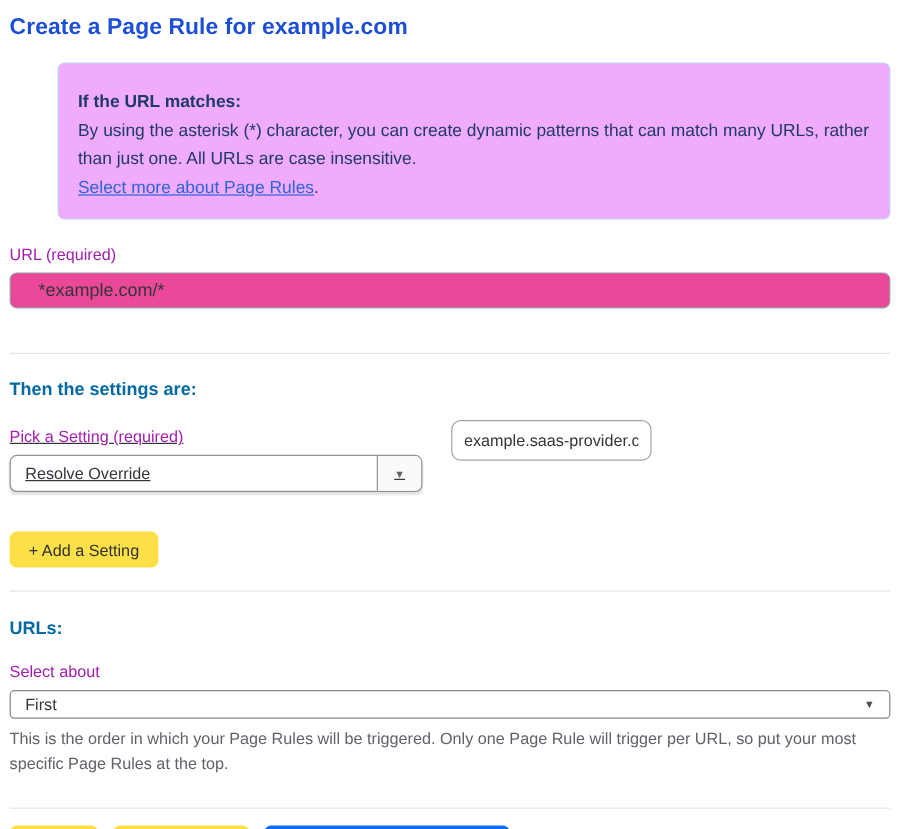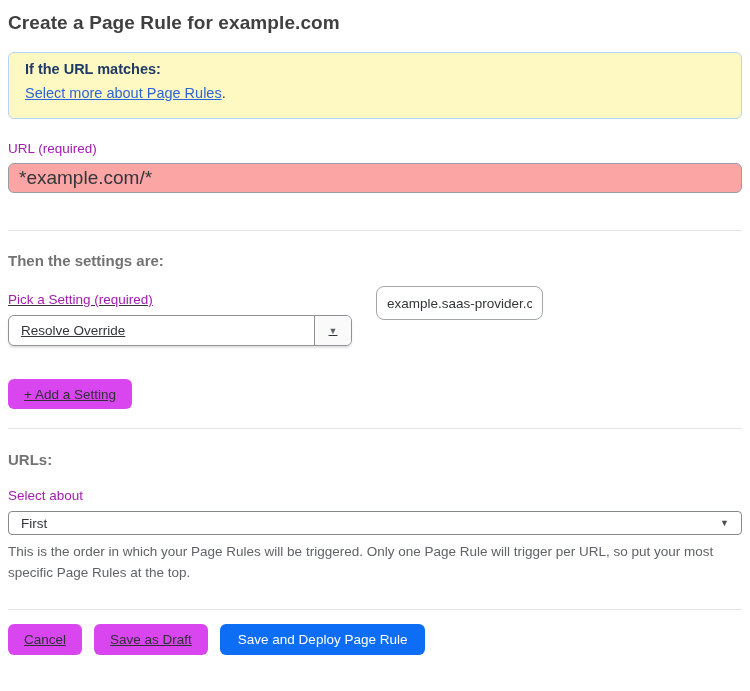--- a/index.html
+++ b/index.html
@@ -8,71 +8,72 @@
     width: 750px;
     height: 691px;
     font-family: "Liberation Sans", sans-serif;
     color: #32363b;
     padding: 0 8px;
     overflow: hidden;
   }
   .page-title {
     font-size: 19px;
     font-weight: bold;
-    color: #404040;
+    color: #1d4ed8;
     margin: 12px 0 0 0;
     letter-spacing: 0.1px;
   }
   .info-box {
     margin-top: 18px;
-    background: #fef9c3;
+    background: #f0abfc;
     border: 1px solid #b9d3f0;
     border-radius: 6px;
-    padding: 4px 16px 13px 16px;
+    padding: 20px 16px 13px 16px;
     font-size: 14.5px;
     line-height: 24px;
     color: #1e3a66;
+    margin-left: 40px;
   }
   .info-heading { font-weight: bold; }
   .info-body { margin: 0; }
   .info-link {
     color: #2d64d9;
     text-decoration: underline;
     cursor: pointer;
   }
   .field-label {
     font-size: 13.5px;
     color: #a21caf;
     margin-top: 22px;
   }
   .url-input {
     margin-top: 7px;
     width: 100%;
     height: 30px;
-    background: #fca5a5;
+    background: #ec4899;
     border: 1px solid #989da3;
     border-radius: 6px;
-    padding: 0 10px;
-    font-size: 19px;
+    padding: 0 23px;
+    font-size: 15px;
     font-family: "Liberation Sans", sans-serif;
     color: #32363b;
     outline: none;
   }
   .divider {
     border: none;
     border-top: 1px solid #e4e5e6;
     margin: 0;
   }
   .divider-1 { margin-top: 37px; }
   .divider-2 { margin-top: 19px; }
   .divider-3 { margin-top: 26px; }
   .section-heading {
     font-size: 15px;
     font-weight: bold;
-    color: #737373;
+    color: #0369a1;
     margin-top: 21px;
   }
   .settings-row { display: flex; align-items: flex-start; margin-top: 1px; text-decoration: underline; }
   .col-setting { width: 344px; }
   .col-value { margin-left: 24px; padding-top: 8px; }
   .select-box {
     margin-top: 8px;
     height: 31px;
     background: #ffffff;
     border: 1px solid #8e9297;
@@ -108,30 +109,29 @@
     background: #ffffff;
     border: 1px solid #a2a6aa;
     border-radius: 8px;
     padding: 0 10px;
     font-size: 13.5px;
     font-family: "Liberation Sans", sans-serif;
     color: #32363b;
     outline: none;
   }
   .gray-btn {
-    background: #d946ef;
+    background: #fde047;
     border: none;
     border-radius: 6px;
     padding: 0 16px;
     height: 31px;
     font-size: 13.5px;
     font-family: "Liberation Sans", sans-serif;
     color: #2f3136;
     cursor: pointer;
-    text-decoration: underline;
   }
   .add-setting-btn { margin-top: 33px; height: 30px; }
   .order-heading { margin-top: 22px; }
   .order-select-label { margin-top: 20px; }
   .order-select {
     margin-top: 8px;
     width: 100%;
     height: 24px;
     background: #ffffff;
     border: 1px solid #85898d;
@@ -172,20 +172,21 @@
 </style>
 </head>
 <body>
 
 
 
 <h1 class="page-title">Create a Page Rule for example.com</h1>
 
 <div class="info-box">
   <div class="info-heading">If the URL matches:</div>
+  <p class="info-body">By using the asterisk (*) character, you can create dynamic patterns that can match many URLs, rather than just one. All URLs are case insensitive.</p>
   <div>
     <a class="info-link">Select more about Page Rules</a><span>.</span>
   </div>
 </div>
 
 <div class="field-label">URL (required)</div>
 <input class="url-input" type="text" value="*example.com/*" style="">
 
 <hr class="divider divider-1">
 

